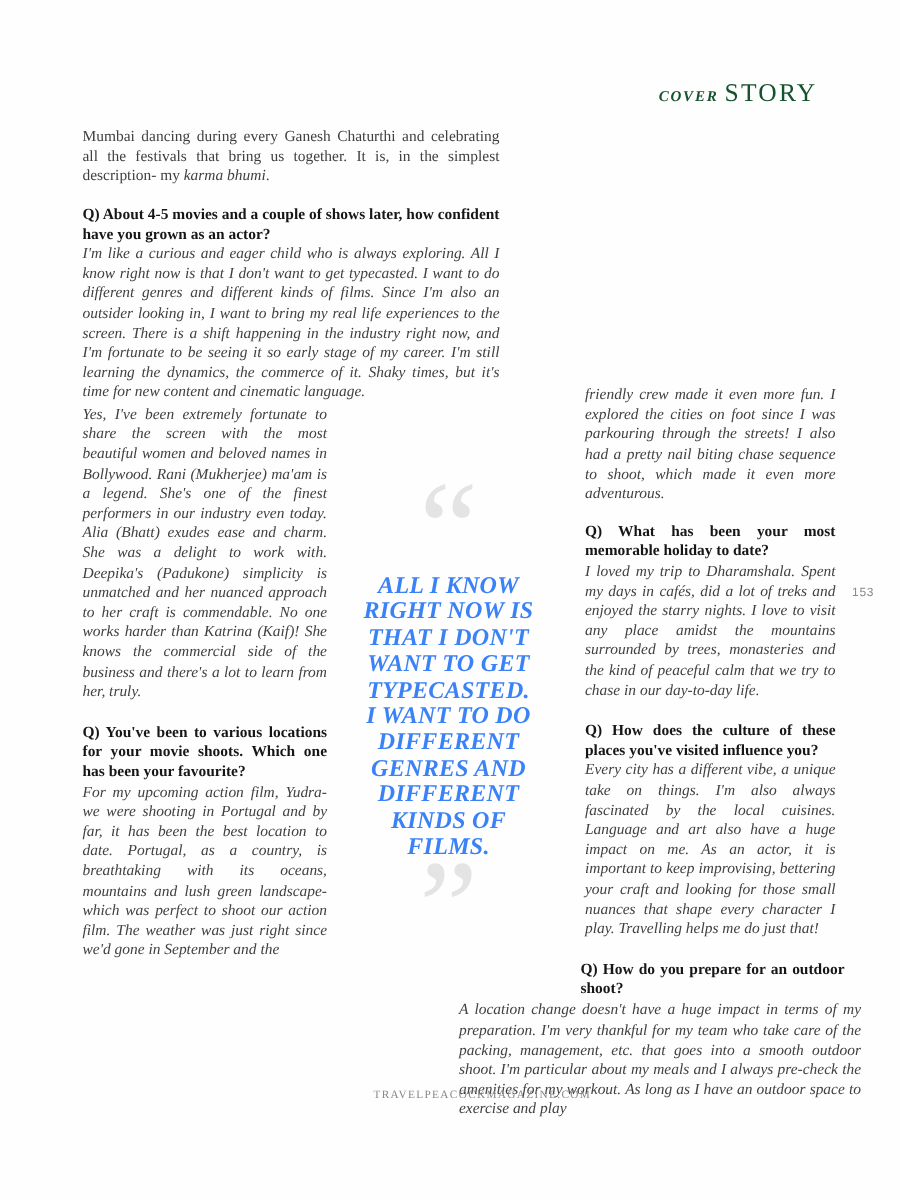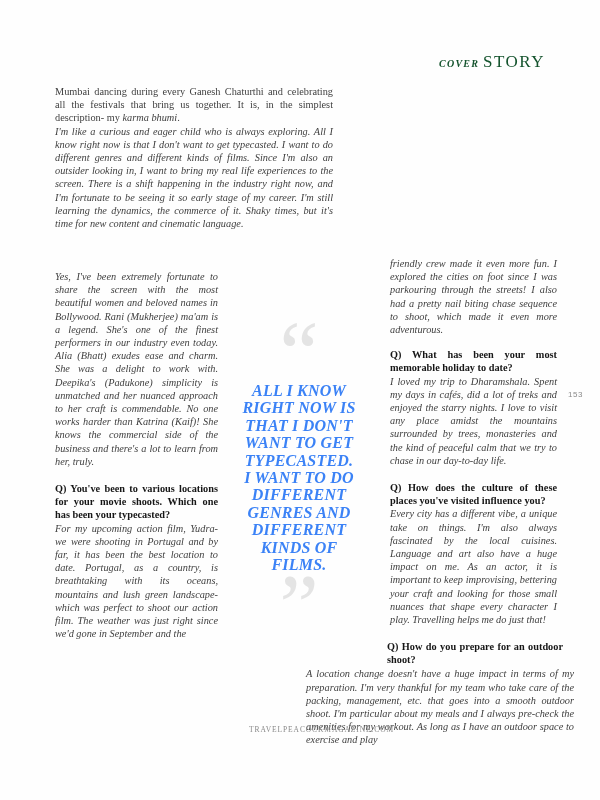--- a/index.html
+++ b/index.html
@@ -52,26 +52,27 @@
 
 <div class="page">
 
   <div class="header">
     <span class="cover">COVER</span>
     <span class="story">STORY</span>
   </div>
 
   <div class="tblock top-block">
     <p class="intro"><span>Mumbai dancing during every Ganesh Chaturthi and celebrating all the festivals that bring us together. It is, in the simplest description- my </span><span class="ital">karma bhumi</span><span>.</span></p>
+    <p class="q">Q) About 4-5 movies and a couple of shows later, how confident have you grown as an actor?</p>
     <p class="a">I'm like a curious and eager child who is always exploring. All I know right now is that I don't want to get typecasted. I want to do different genres and different kinds of films. Since I'm also an outsider looking in, I want to bring my real life experiences to the screen. There is a shift happening in the industry right now, and I'm fortunate to be seeing it so early stage of my career. I'm still learning the dynamics, the commerce of it. Shaky times, but it's time for new content and cinematic language.</p>
   </div>
 
   <div class="tblock left-col">
     <p class="a">Yes, I've been extremely fortunate to share the screen with the most beautiful women and beloved names in Bollywood. Rani (Mukherjee) ma'am is a legend. She's one of the finest performers in our industry even today. Alia (Bhatt) exudes ease and charm. She was a delight to work with. Deepika's (Padukone) simplicity is unmatched and her nuanced approach to her craft is commendable. No one works harder than Katrina (Kaif)! She knows the commercial side of the business and there's a lot to learn from her, truly.</p>
-    <p class="q" style="margin-top:14px">Q) You've been to various locations for your movie shoots. Which one has been your typecasted?</p>
+    <p class="q" style="margin-top:14px">Q) You've been to various locations for your movie shoots. Which one has been your favourite?</p>
     <p class="a">For my upcoming action film, Yudra- we were shooting in Portugal and by far, it has been the best location to date. Portugal, as a country, is breathtaking with its oceans, mountains and lush green landscape- which was perfect to shoot our action film. The weather was just right since we'd gone in September and the</p>
   </div>
 
   <div class="pull-quote">
     <span class="pq-mark open">“</span>
     <span class="pq-text">ALL I KNOW
 RIGHT NOW IS
 THAT I DON'T
 WANT TO GET
 TYPECASTED.

